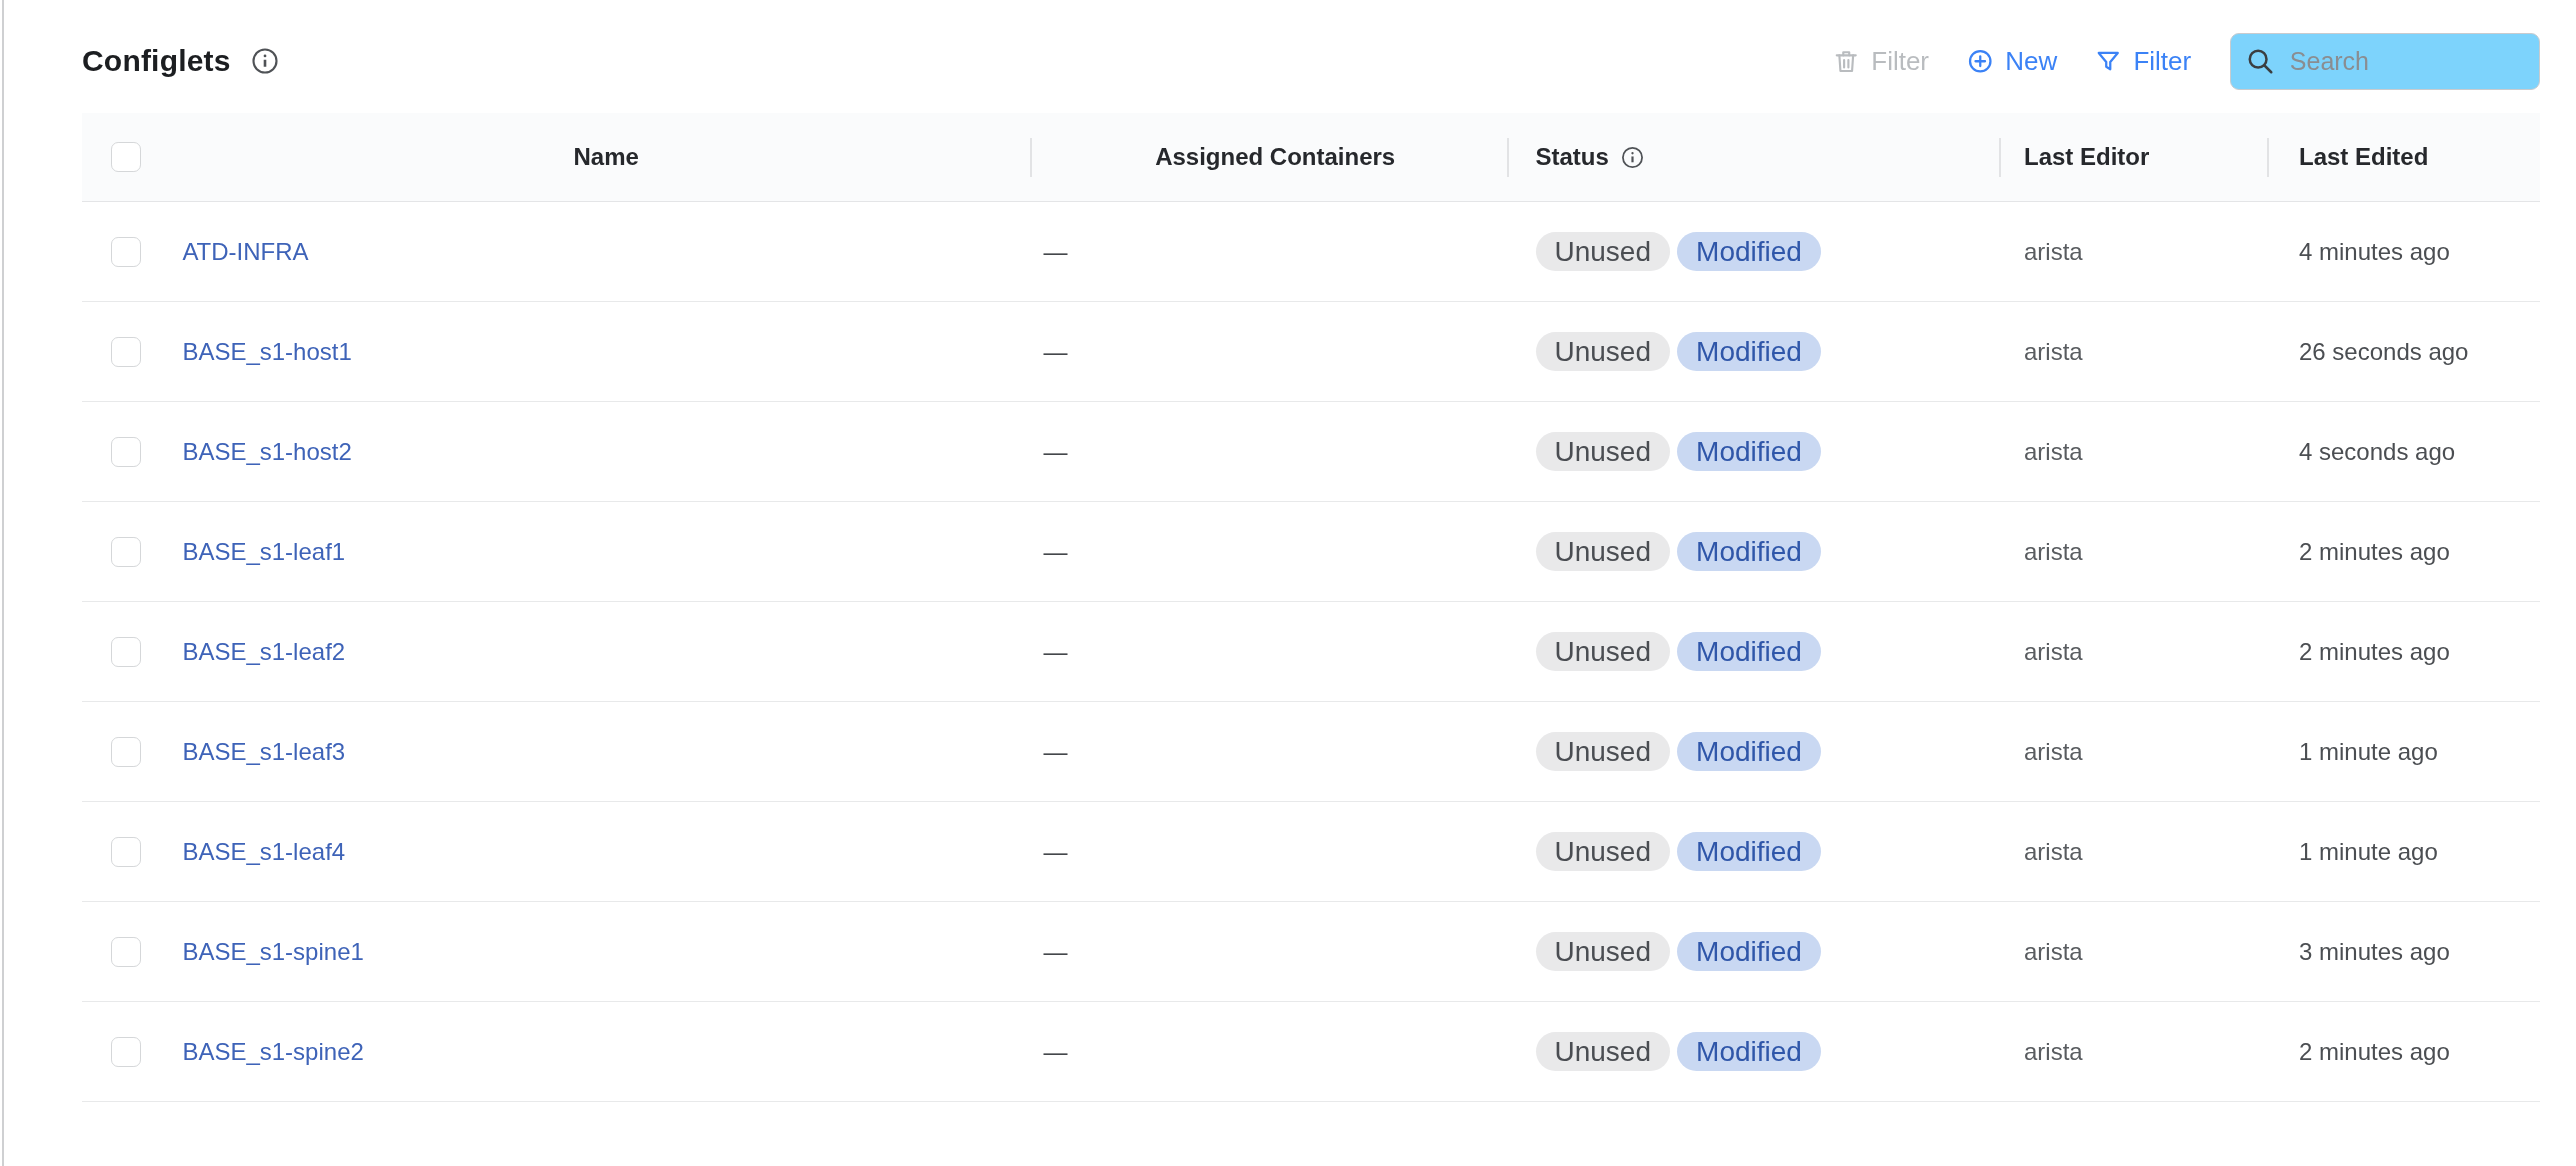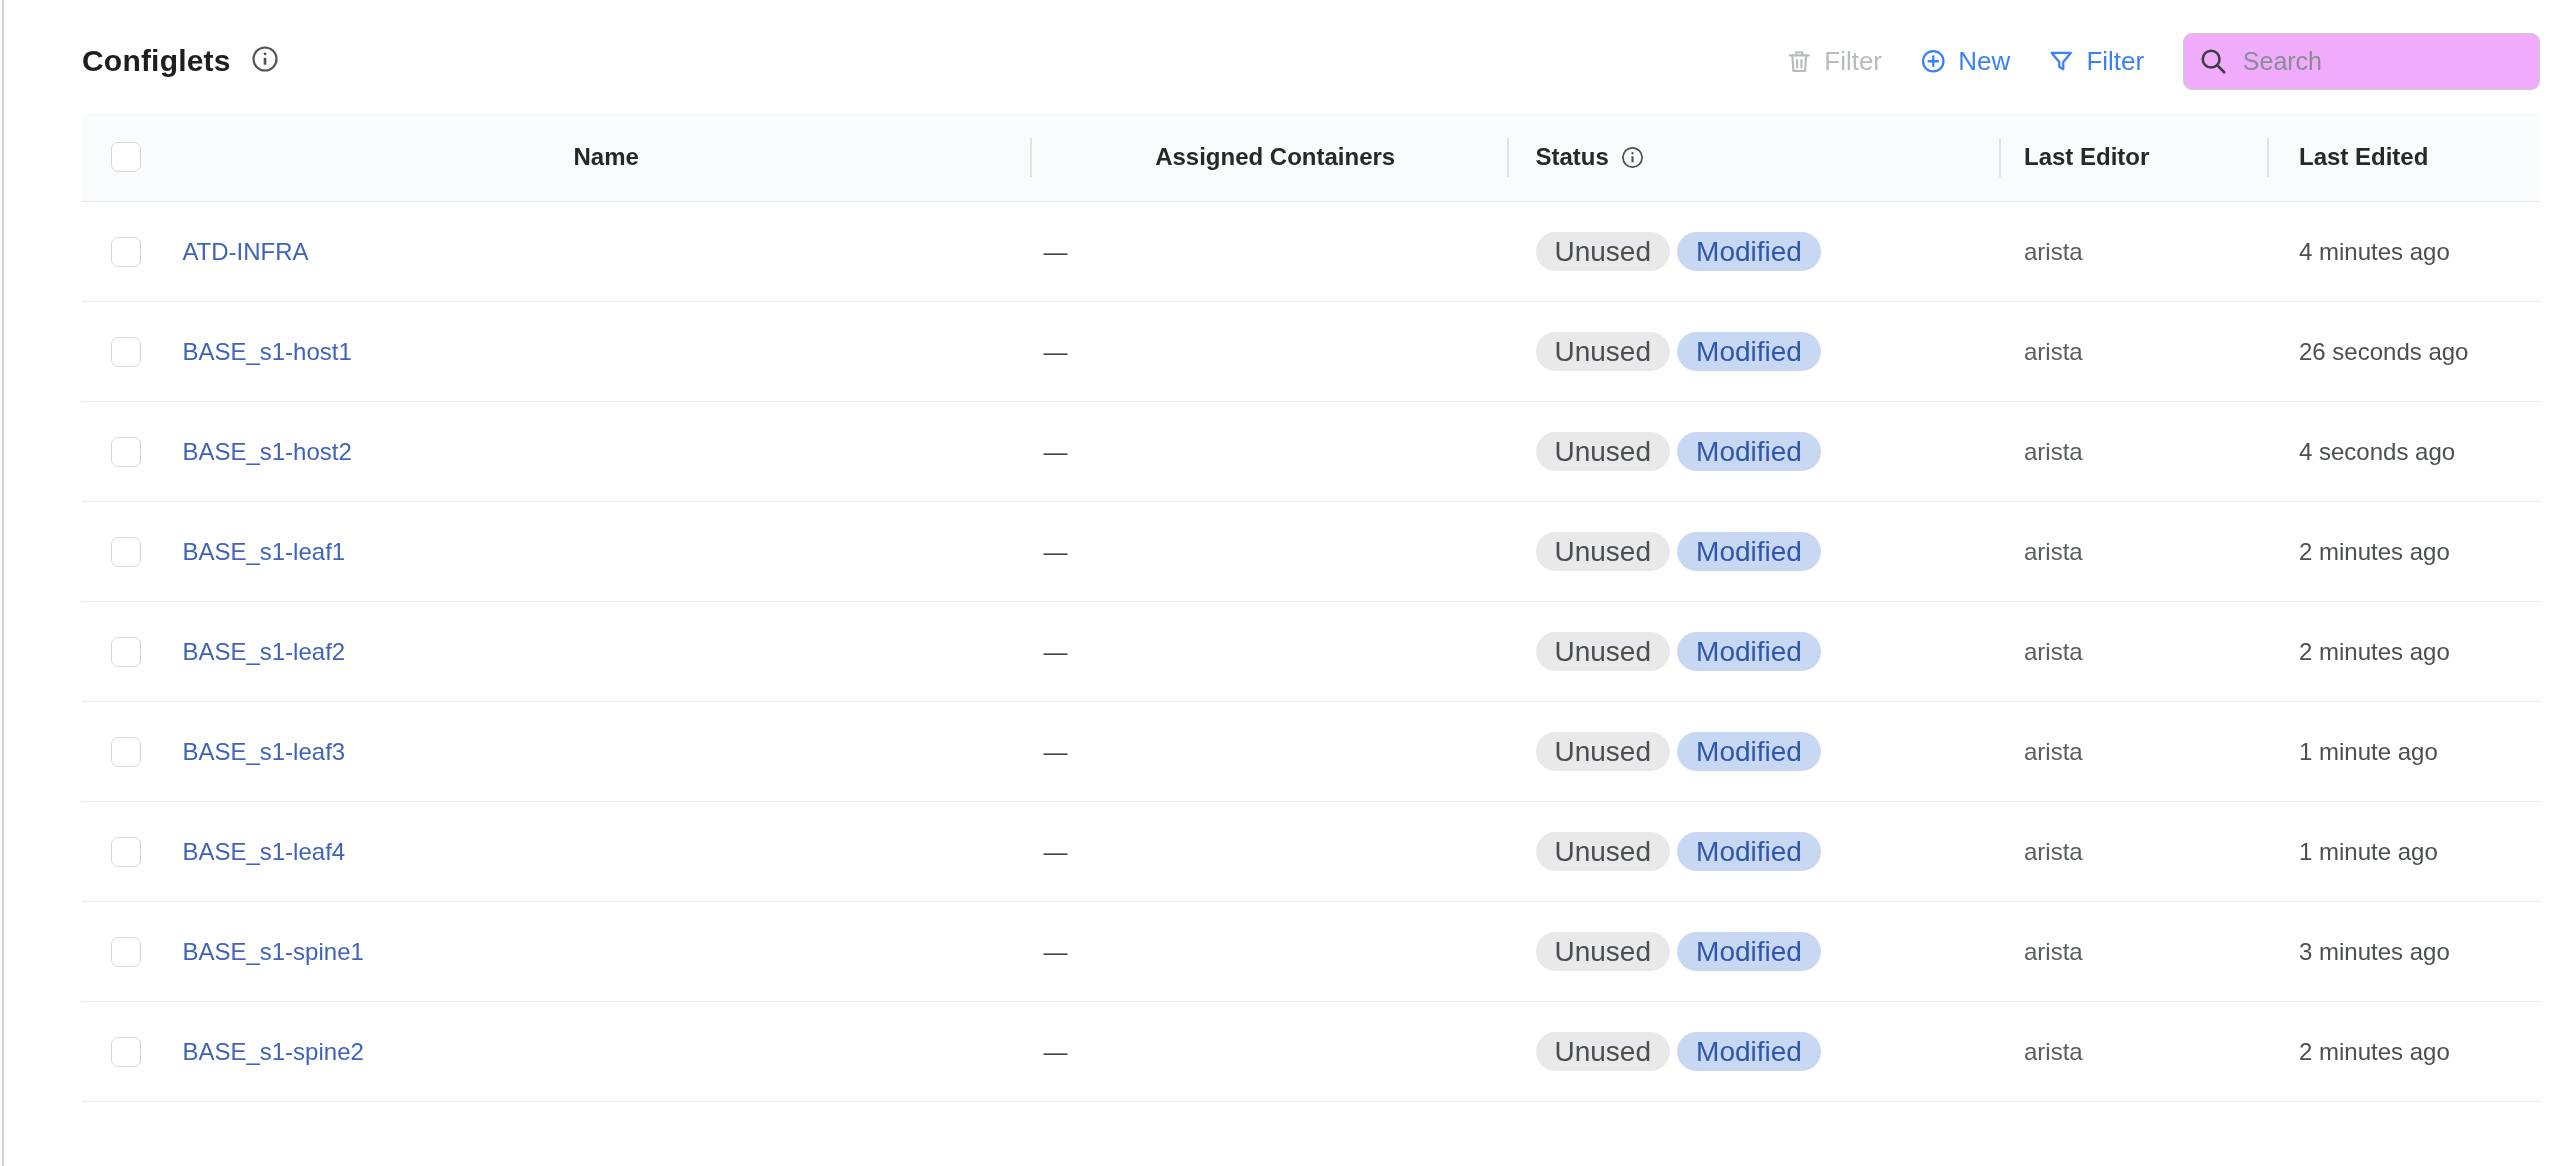--- a/index.html
+++ b/index.html
@@ -17,43 +17,43 @@
     width: 1.8px; height: 100%;
     background: #cfd0d2;
   }
 
   
   .page-header {
     height: 113px;
     display: flex; align-items: center; justify-content: space-between;
     padding: 9px 36px 0 82px;
   }
-  .title-group { display: flex; gap: 19.6px; }
+  .title-group { display: flex; align-items: center; gap: 19.6px; }
   .page-title {
     font-size: 30px; font-weight: 700; color: #1c1e21;
     margin: 0; letter-spacing: 0.2px;
   }
   .info-icon { color: #4f5256; display: inline-flex; }
   .title-group .info-icon svg { width: 30px; height: 30px; }
 
   .toolbar { display: flex; align-items: center; gap: 37px; }
   .tb-btn {
     display: inline-flex; align-items: center; gap: 10.7px;
     background: none; border: none; padding: 0;
     font-family: inherit; font-size: 26px; cursor: pointer;
   }
   .tb-btn svg { width: 28.5px; height: 28.5px; }
   .tb-btn.disabled { color: #b9bcbf; cursor: default; }
   .tb-btn.blue { color: #3b82f6; }
 
   .search-box {
     display: flex; align-items: center; gap: 12.5px;
-    width: 357px; height: 57px;
+    width: 310px; height: 57px;
     border: 1.8px solid #c9cbce; border-radius: 9px;
-    padding: 0 14.3px; background: #f0abfc; margin-left: 1.8px;
+    padding: 0 14.3px; background: #7dd3fc; margin-left: 1.8px;
   }
   .search-box svg { width: 30px; height: 30px; color: #3b3e41; flex: none; }
   .search-box input {
     border: none; outline: none; width: 100%;
     font-family: inherit; font-size: 25px; color: #26282c;
     background: transparent;
   }
   .search-box input::placeholder { color: #8a8d91; }
 
   

